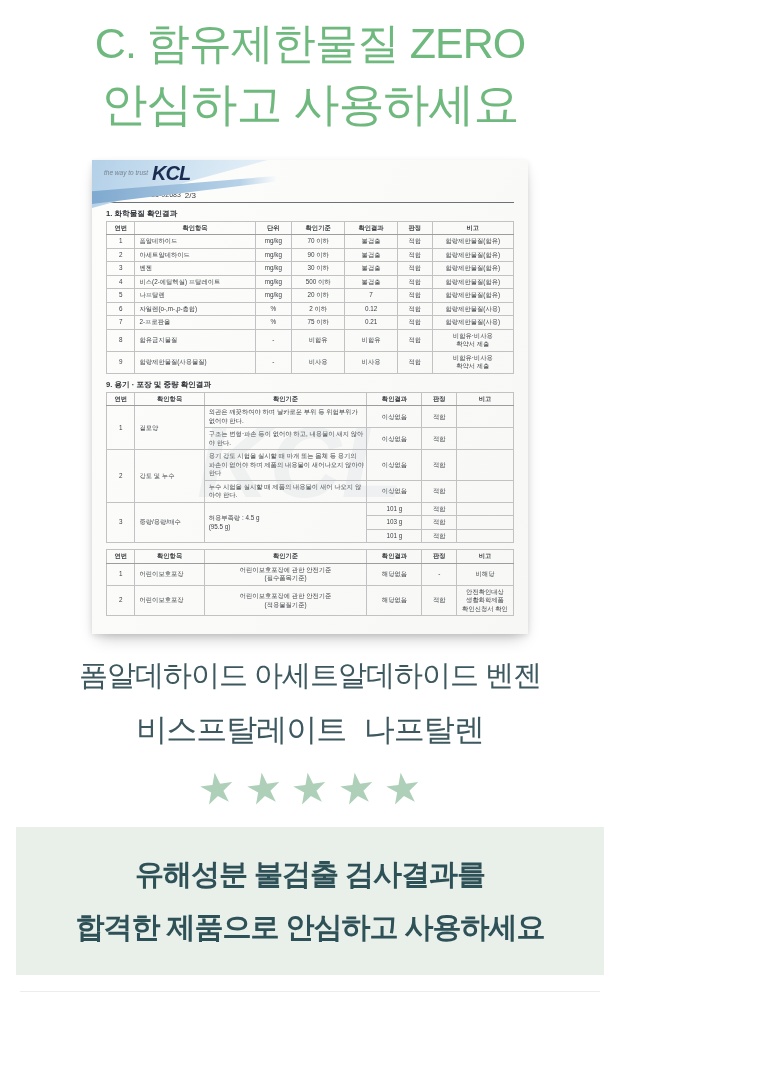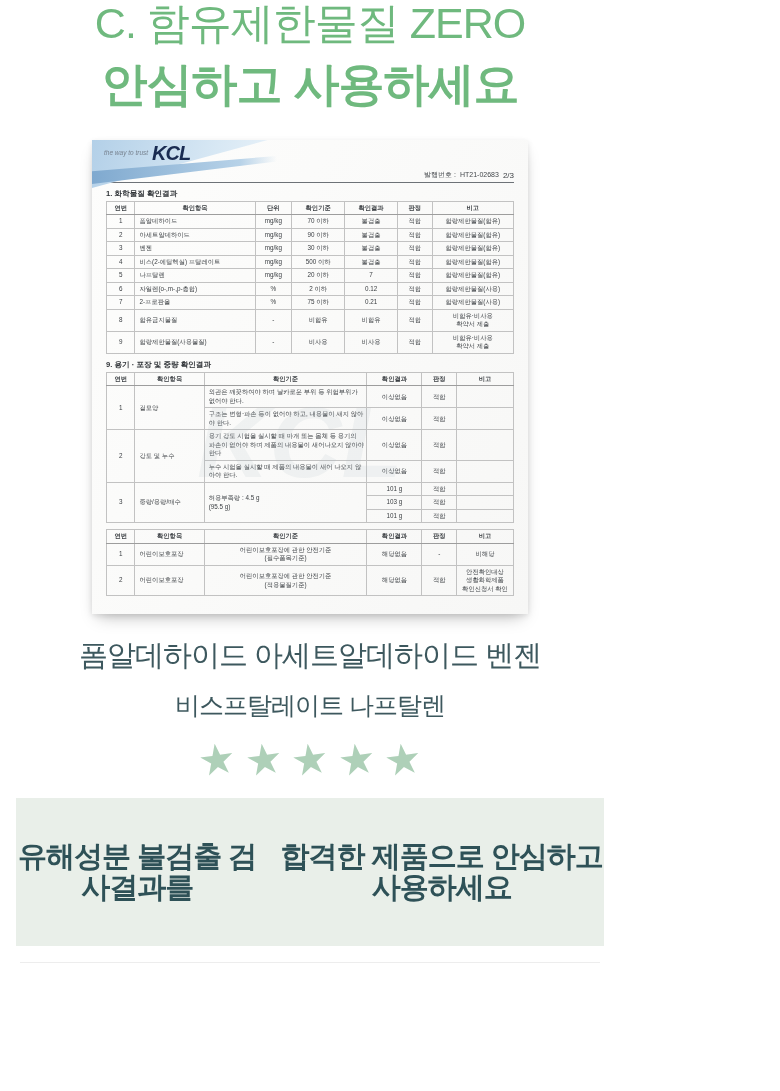--- a/index.html
+++ b/index.html
@@ -8,71 +8,71 @@
     --chem-text:#3d585e;
     --star-green:#aed0b8;
     --banner-bg:#e9efe9;
     --banner-text:#2e5157;
     --kcl-navy:#1a2c52;
   }
   *{margin:0;padding:0;box-sizing:border-box;}
   html,body{width:780px;background:#ffffff;font-family:"Liberation Sans","DejaVu Sans",sans-serif;}
   body{height:1091px;overflow:hidden;}
 
-  .page{width:620px;padding-top:0;text-align:center;}
+  .page{width:620px;padding-top:0;text-align:center;margin-top:20px;}
 
   .title-light{font-size:43px;font-weight:400;letter-spacing:-1px;color:var(--title-green);line-height:1.1;}
-  .title-bold{margin-top:12px;font-size:46px;font-weight:700;letter-spacing:-1px;color:var(--title-green);line-height:1.1;}
+  .title-bold{margin-top:12px;font-size:46px;font-weight:400;letter-spacing:-1px;color:var(--title-green);line-height:1.1;}
 
   
   .cert{
     position:relative;width:436px;min-height:470px;margin:30px auto 0;
     background:linear-gradient(120deg,#fdfdfc 0%,#f7f7f6 100%);
     box-shadow:0 8px 16px -6px rgba(0,0,0,.28),0 2px 6px rgba(0,0,0,.10);
     padding:30px 14px 12px;text-align:left;color:#3a3a3a;overflow:hidden;
   }
   .swoosh-light{position:absolute;top:0;left:0;width:220px;height:48px;
     background:linear-gradient(105deg,#b3d0e8 0%,#d8e8f4 55%,#f3f8fc 100%);
     clip-path:polygon(0 0,80% 0,0 100%);}
   .swoosh-dark{position:absolute;top:16px;left:0;width:185px;height:28px;
     background:linear-gradient(to right,#7fa9cf,#b7d2e8 80%,rgba(255,255,255,0));
     clip-path:polygon(0 55%,100% 0,100% 20%,0 100%);}
   .logo-tagline{position:absolute;top:9px;left:12px;font-size:6.5px;font-style:italic;color:#77828f;}
   .logo-kcl{position:absolute;top:2px;left:60px;font-size:20px;font-weight:900;font-style:italic;
     letter-spacing:-1px;color:var(--kcl-navy);}
   .watermark{position:absolute;top:245px;left:105px;font-size:100px;font-weight:900;font-style:italic;
     color:rgba(170,182,195,0.13);pointer-events:none;}
 
-  .issue-row{display:flex;justify-content:flex-end;align-items:flex-end;font-size:7px;color:#44484c;}
+  .issue-row{display:flex;justify-content:flex-start;align-items:flex-end;font-size:7px;color:#44484c;}
   .issue-left span{margin-right:4px;}
   .page-ind{font-size:8px;color:#3a3e42;}
   .issue-rule{border-bottom:1px solid #6d7277;margin:2px 0 5px;}
 
   .sec-title{font-size:7.6px;font-weight:700;color:#2f3337;margin:6px 0 2px;}
 
   table{width:100%;border-collapse:collapse;table-layout:fixed;font-size:6.3px;color:#3a3e42;
     border-top:1px solid #949494;border-bottom:1px solid #949494;margin-bottom:6px;}
   th,td{border:1px solid #c2c2c2;padding:2px 2px;text-align:center;vertical-align:middle;
     line-height:1.35;white-space:pre-line;word-break:break-all;}
   thead th{font-weight:700;border-bottom:1px solid #9d9d9d;}
   .t1 td:nth-child(2){text-align:left;padding-left:4px;}
   .t2 .ta-l{text-align:left;padding-left:4px;}
   .t3 td:nth-child(2){text-align:left;padding-left:4px;}
 
   
   .pink-heading{margin-top:32px;font-size:33px;font-weight:800;letter-spacing:-1px;color:var(--heading-pink);}
   .chem-line1{margin-top:22px;font-size:29px;font-weight:400;letter-spacing:-1px;color:var(--chem-text);}
-  .chem-line2{margin-top:13px;font-size:25px;font-weight:400;letter-spacing:-1px;color:var(--chem-text);}
+  .chem-line2{margin-top:13px;font-size:31px;font-weight:400;letter-spacing:-1px;color:var(--chem-text);font-family:Liberation Mono, monospace;}
 
   .stars{margin-top:14px;height:48px;display:flex;justify-content:center;align-items:center;gap:9px;}
   .stars span{display:inline-block;font-size:42px;color:var(--star-green);transform:rotate(-8deg);line-height:1;}
 
   
   .banner{width:588px;height:148px;margin:14px auto 0;background:var(--banner-bg);
-    display:flex;flex-direction:row;justify-content:center;align-items:center;gap:21px;}
+    display:flex;flex-direction:column;justify-content:center;align-items:center;gap:21px;}
   .banner div{font-size:29px;font-weight:800;letter-spacing:-1px;color:var(--banner-text);line-height:1.1;}
 
   .bottom-divider{width:580px;margin:16px auto 0;border-bottom:1px solid #ededed;}
 </style>
 </head>
 <body>
 
 <div class="page">
 
   <div class="title-light">C. 함유제한물질 ZERO</div>

